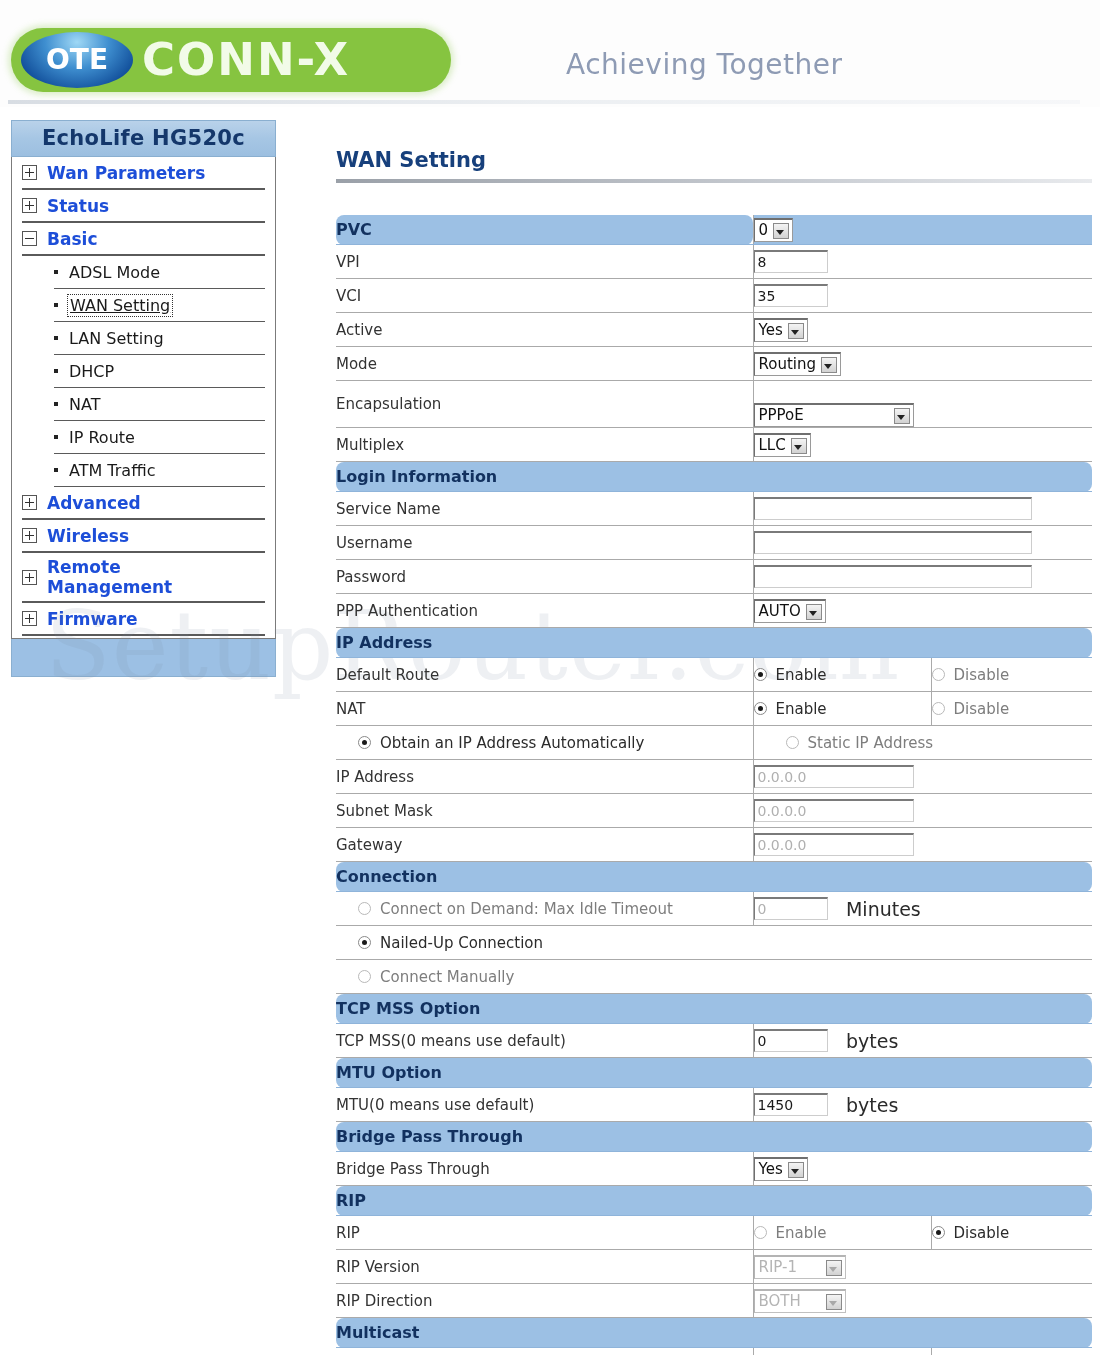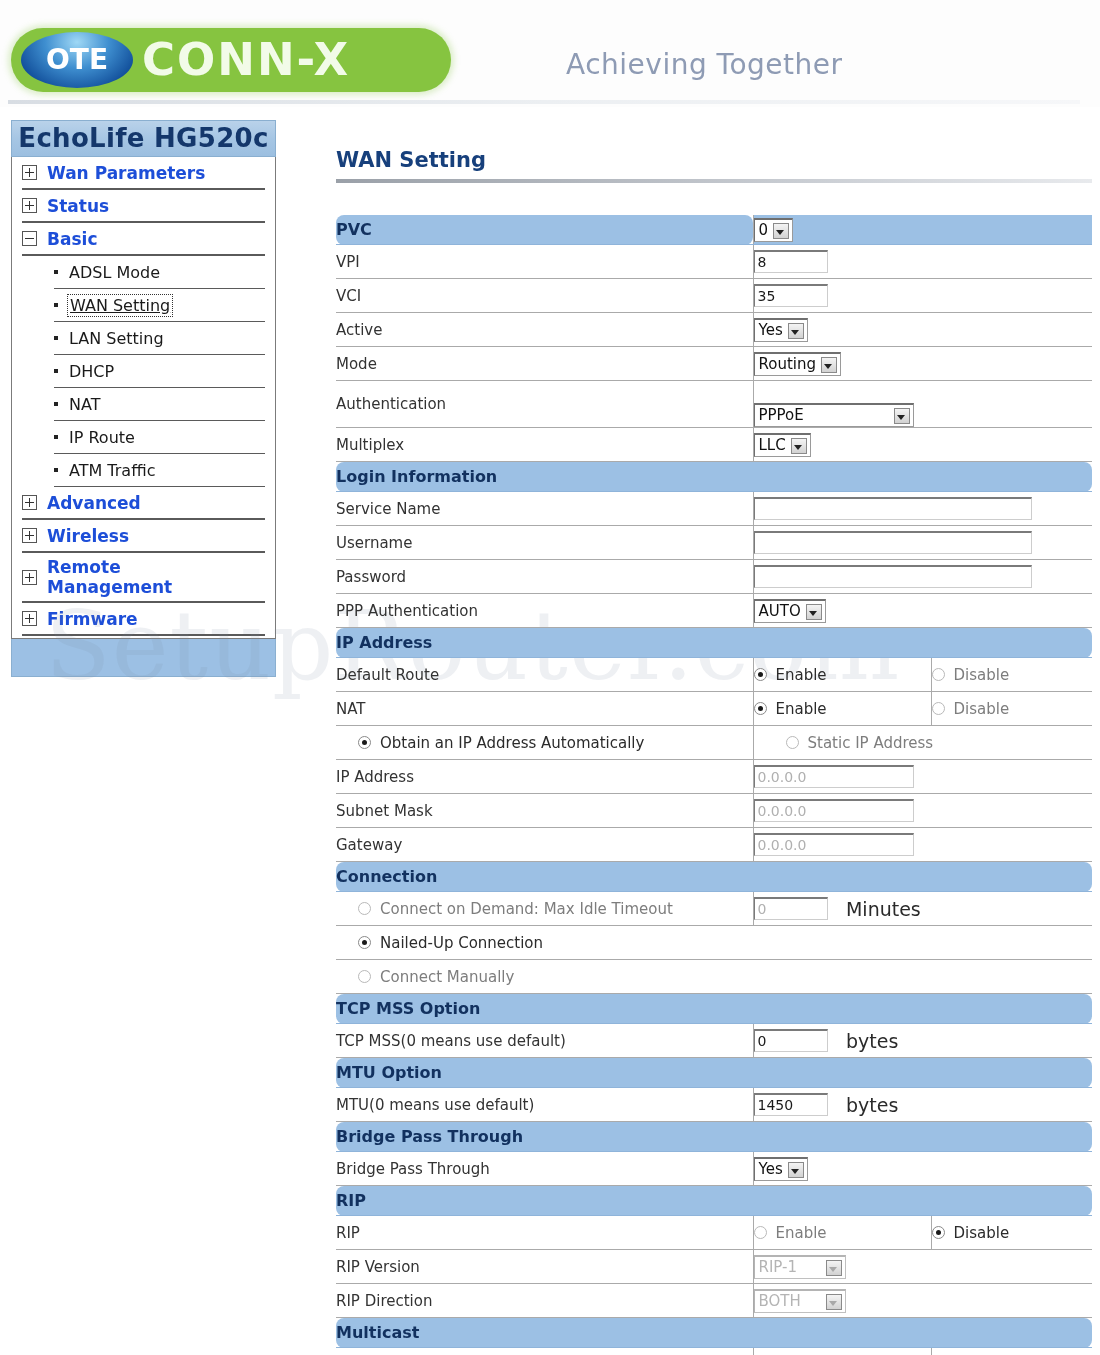--- a/index.html
+++ b/index.html
@@ -79,21 +79,21 @@
     left: 11px; top: 120px;
     width: 265px;
   }
   #sidebar-title {
     height: 37px;
     background: linear-gradient(to bottom, #b9d2ea 0%, #a6c6e4 50%, #9cbfe0 100%);
     border: 1px solid #8aafd0;
     box-sizing: border-box;
     text-align: center;
     font-family: "DejaVu Sans", sans-serif;
-    font-size: 26px;
+    font-size: 21px;
     font-weight: bold;
     color: #14376b;
     line-height: 35px;
     letter-spacing: 0.3px;
   }
   #sidebar-body {
     border: 1px solid #7b7b7b;
     border-top: none;
     background: #ffffff;
     padding: 0 10px 2px 10px;
@@ -486,21 +486,21 @@
       <td class="cell-label">Mode</td>
       <td colspan="2" class="cell-value">
         <span class="sel w-auto">
           <span>Routing</span>
           <span class="arrow"></span>
         </span>
       </td>
     </tr>
 
     <tr class="data-row">
-      <td class="cell-label">Authentication</td>
+      <td class="cell-label">Encapsulation</td>
       <td colspan="2" class="cell-value">
         <span class="sel w-enc">
           <span>PPPoE</span>
           <span class="arrow"></span>
         </span>
       </td>
     </tr>
 
     <tr class="data-row">
       <td class="cell-label">Multiplex</td>

